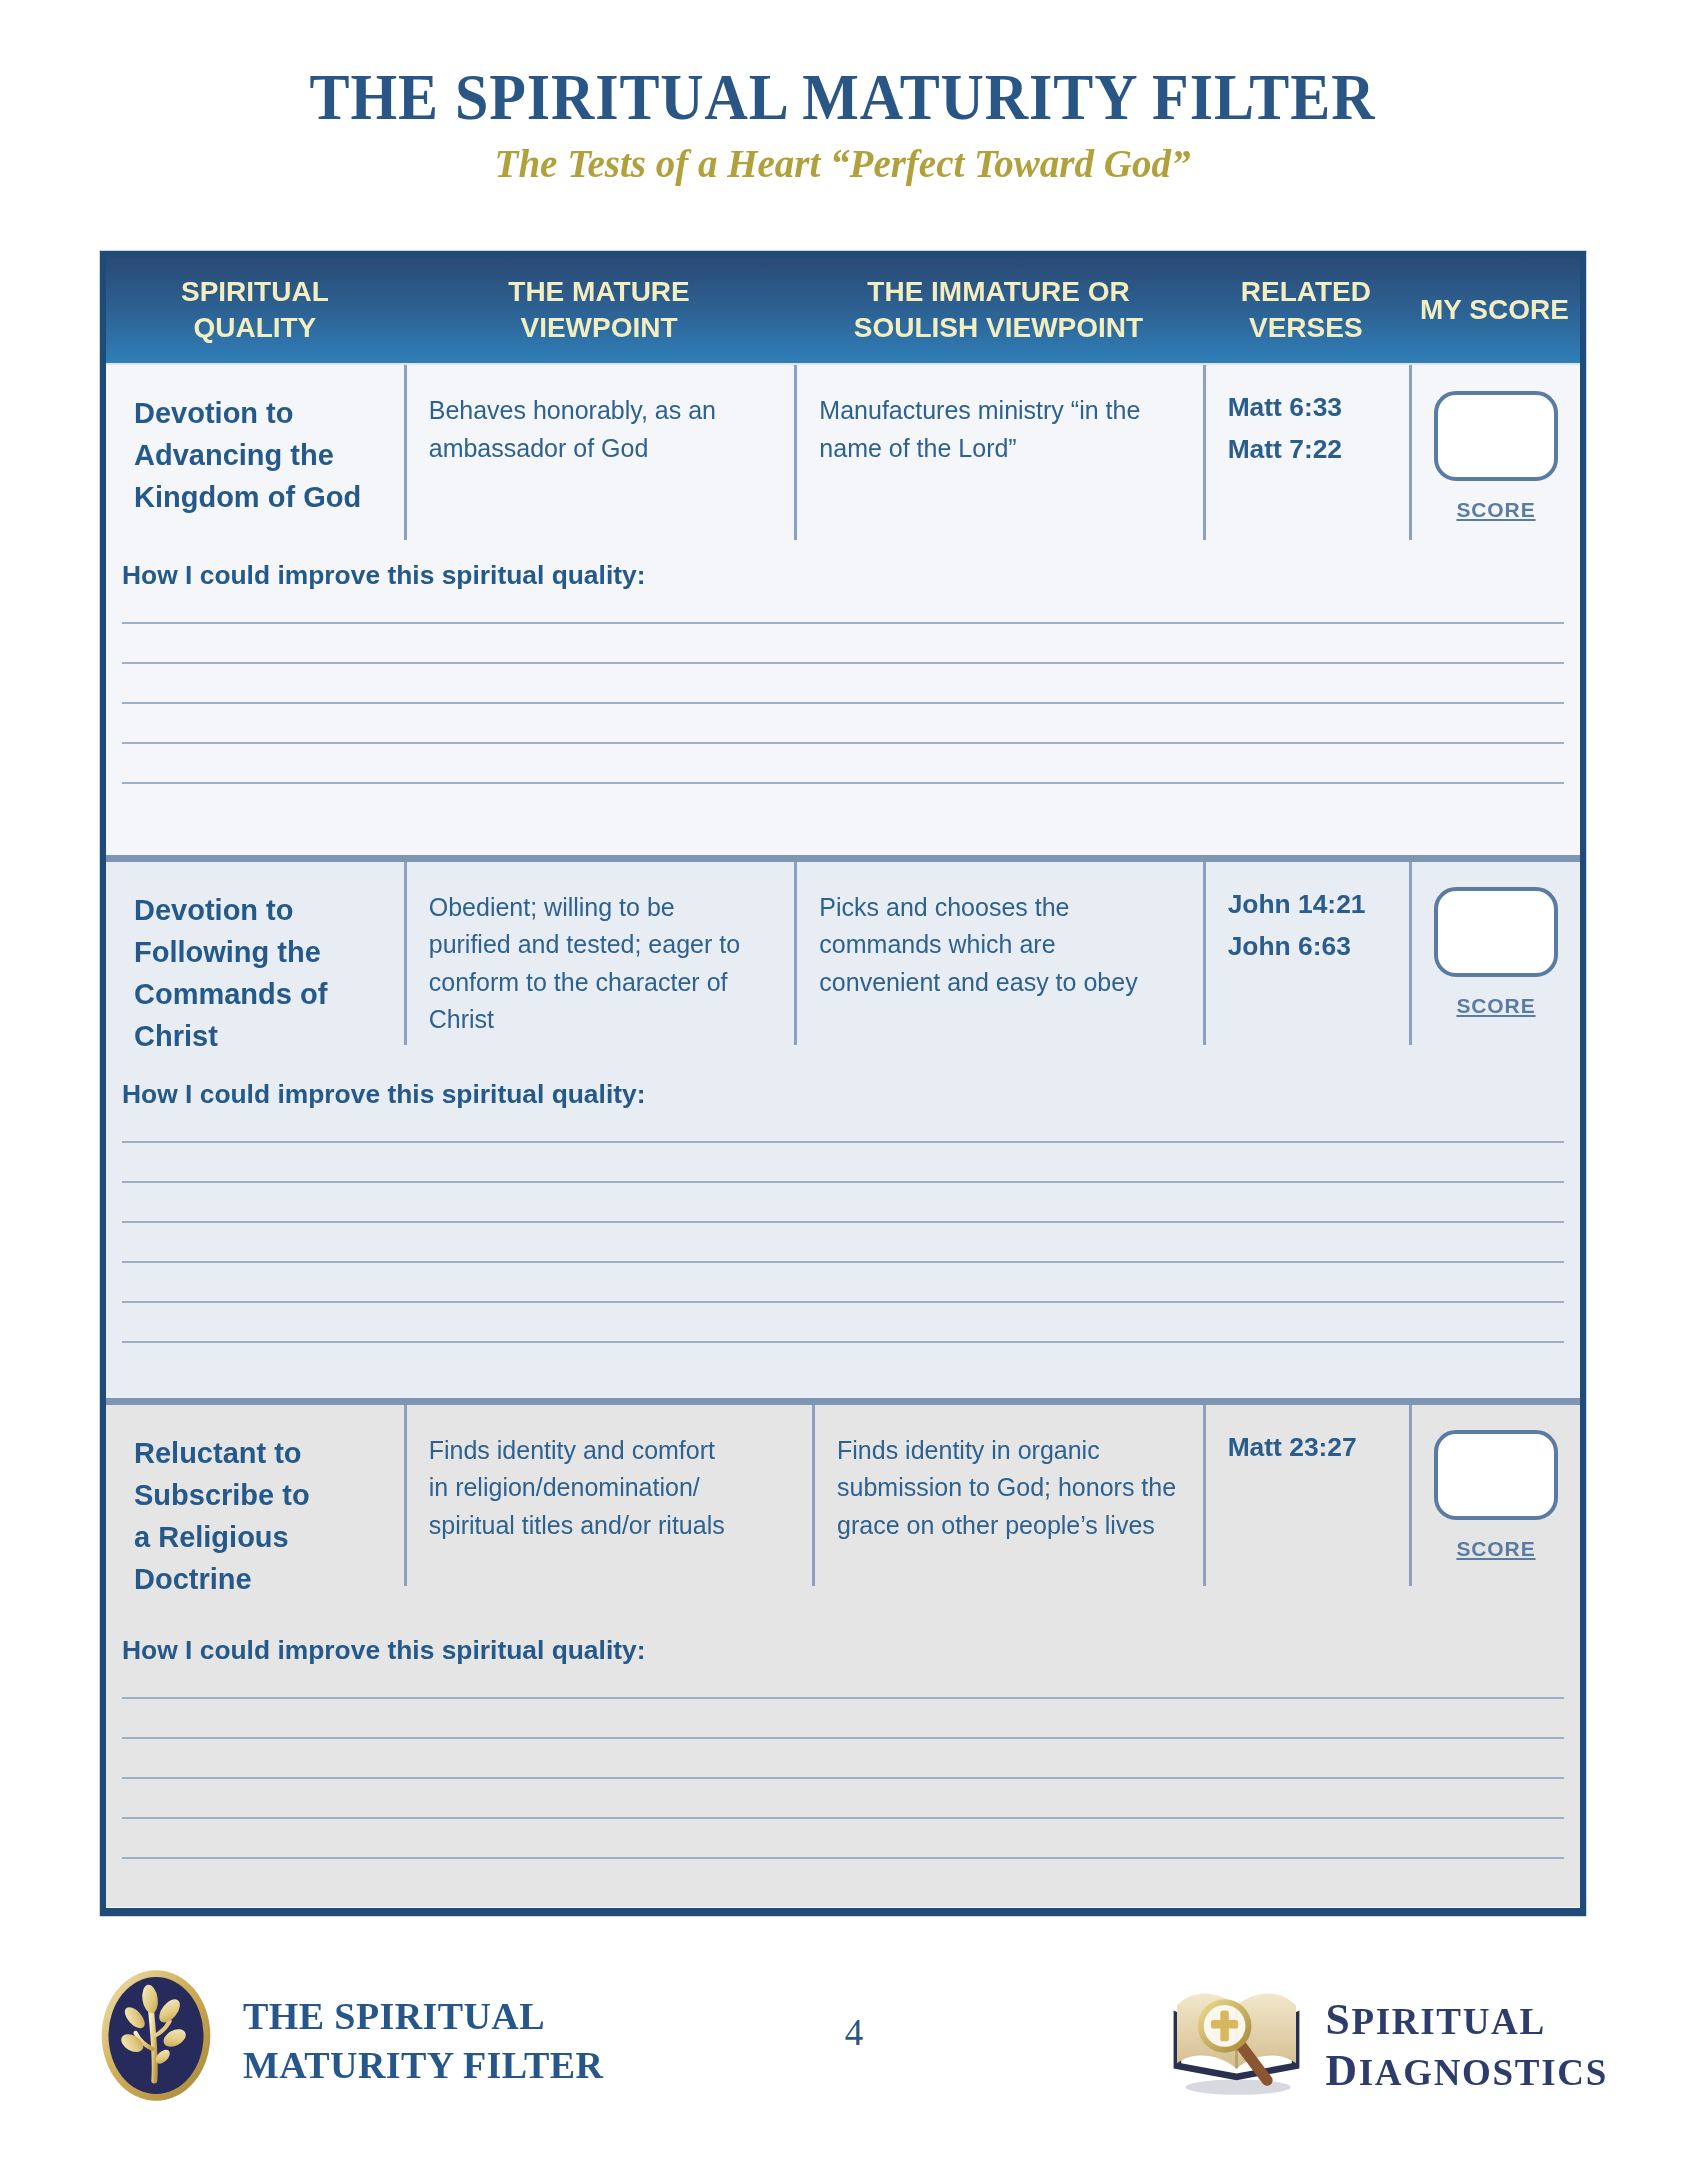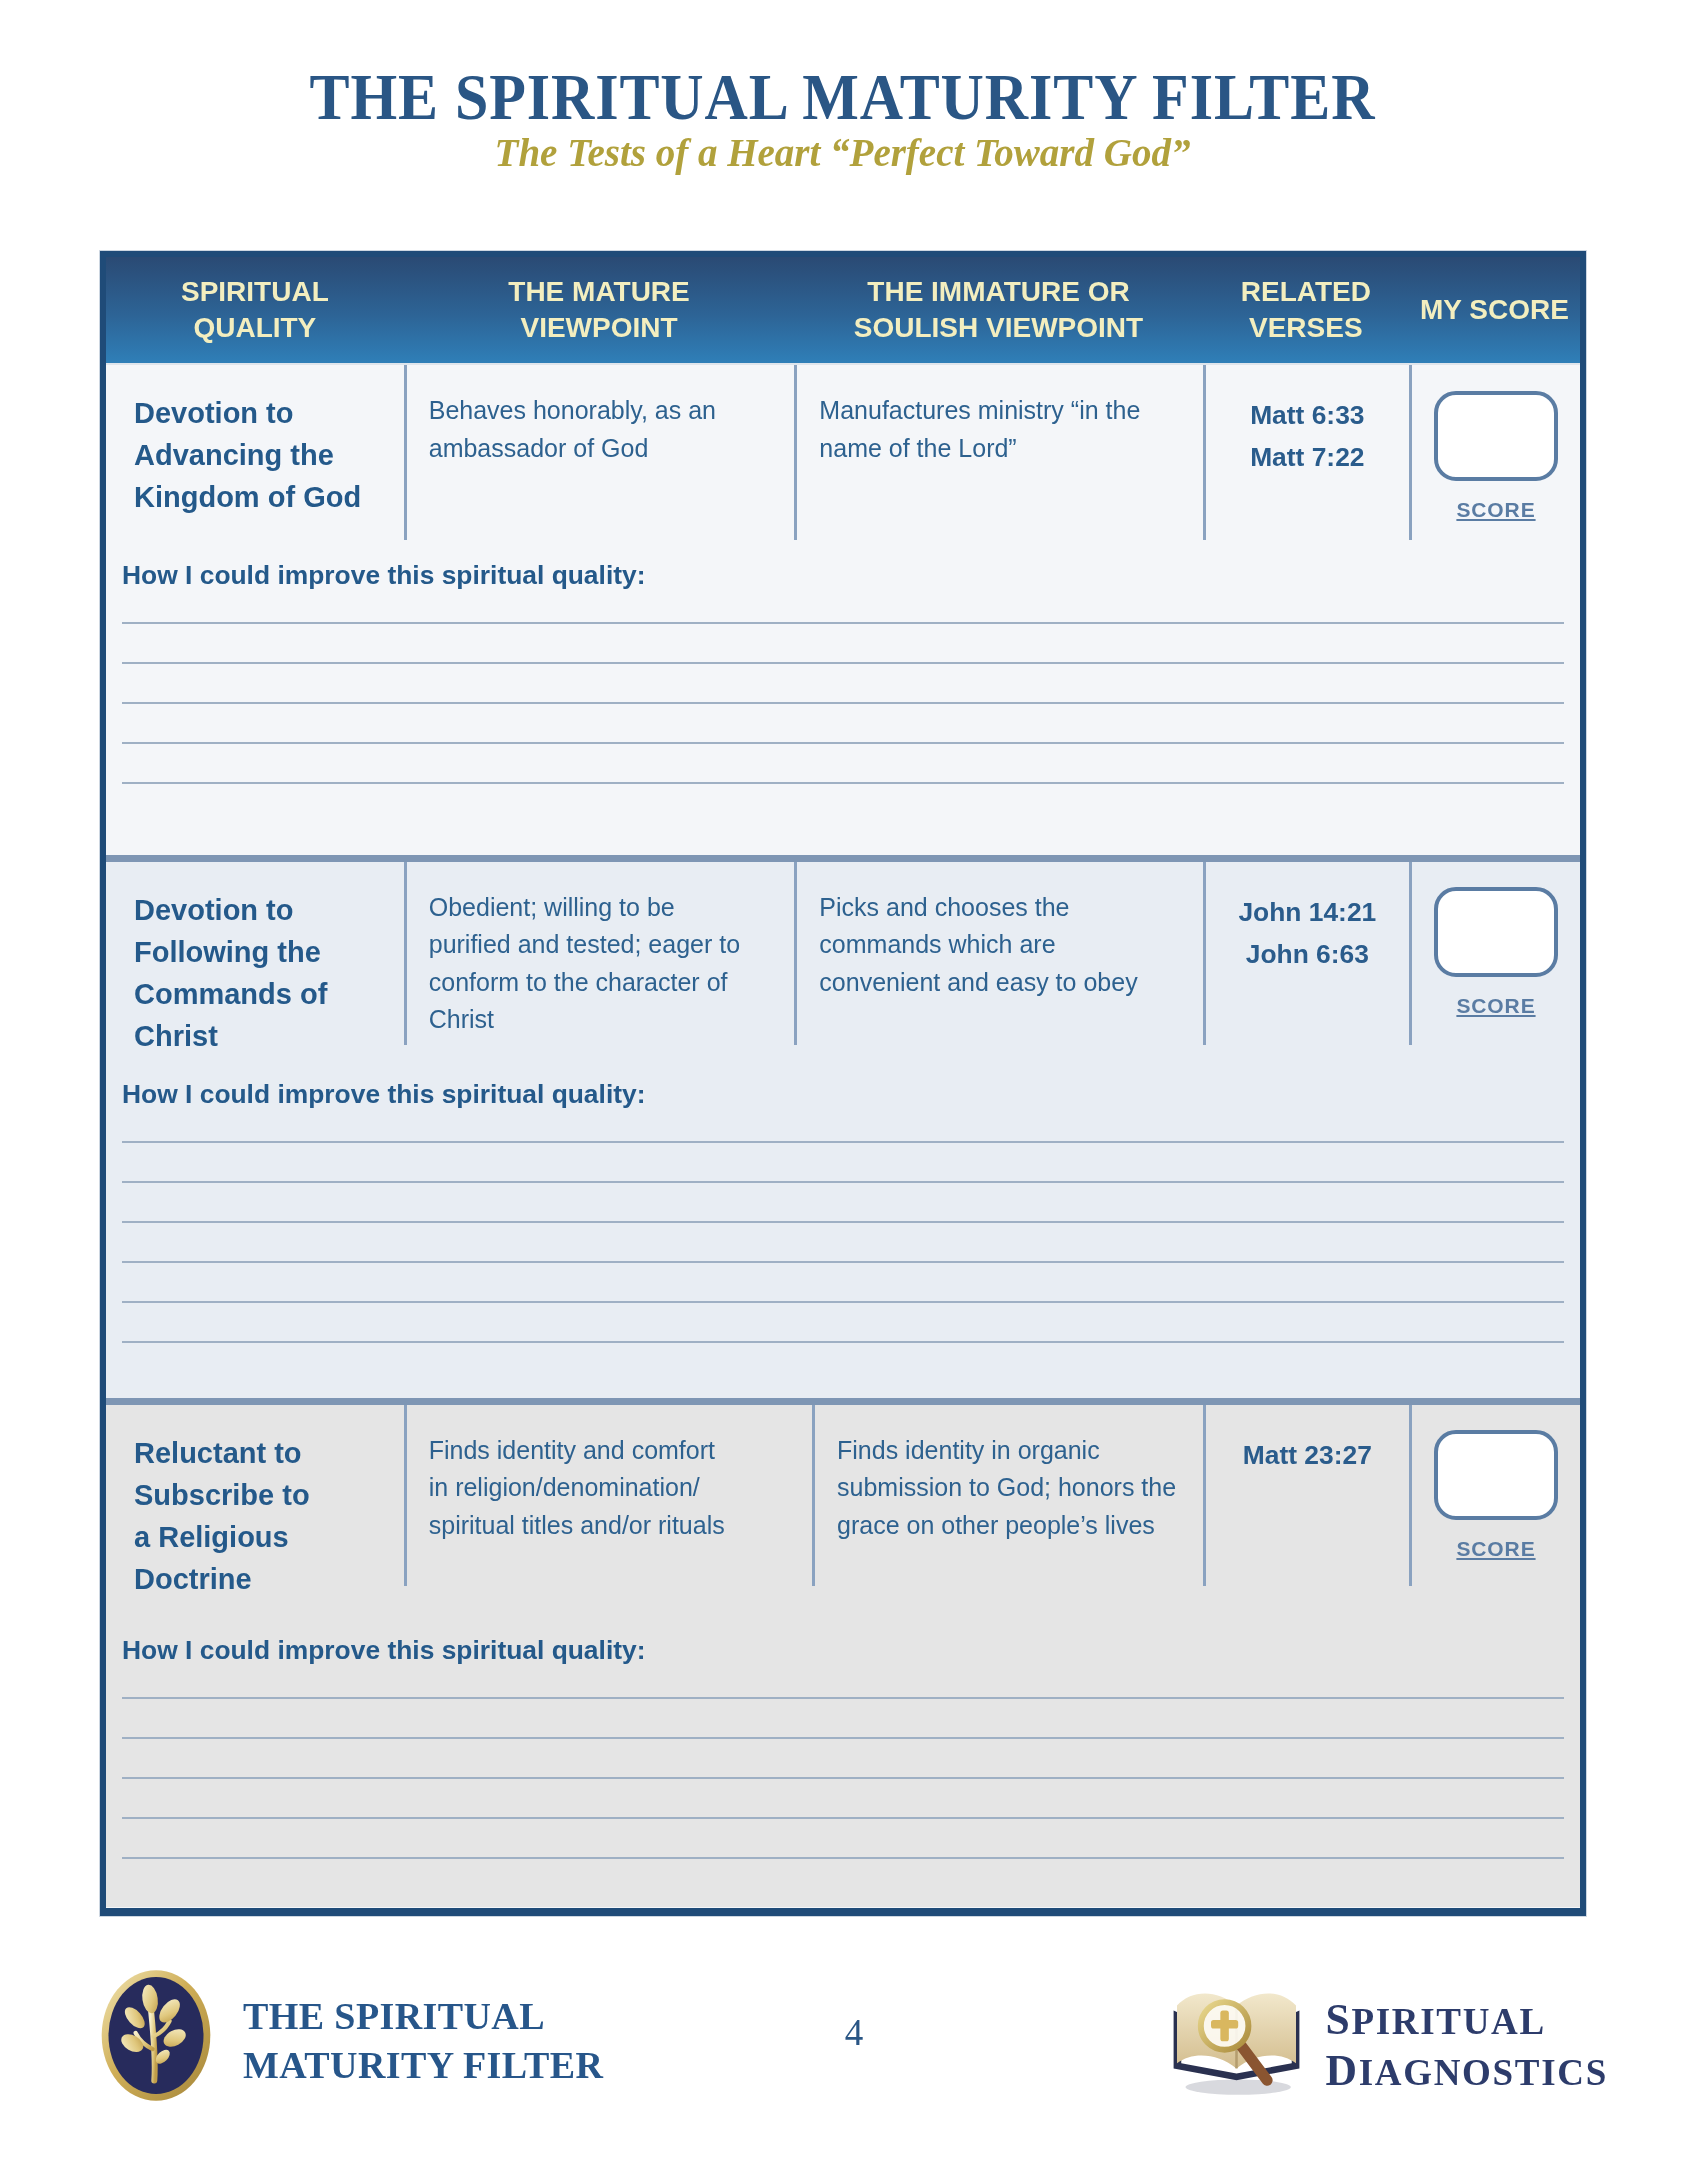--- a/index.html
+++ b/index.html
@@ -14,21 +14,21 @@
   .doc-header{position:absolute;top:66px;left:0;width:100%;text-align:center;}
   .doc-title{
     font-family:"Liberation Serif",serif;
     font-size:60px;font-weight:bold;color:#2a5685;
     letter-spacing:0.9px;margin:0;line-height:1.05;
     transform:scaleY(1.08);
   }
   .doc-subtitle{
     font-family:"Liberation Serif",serif;
     font-style:italic;font-weight:bold;
-    font-size:39px;color:#b1a13c;margin-top:1px;
+    font-size:39px;color:#b1a13c;margin-top:12px;
   }
   
   .filter-table{
     position:absolute;left:100px;top:251px;width:1486px;height:1665px;
     box-sizing:border-box;border:6.8px solid #1f4b78;border-bottom-width:8.5px;
     background:#f4f6f9;box-shadow:0 0 0 0.9px #c7d2de;
   }
   .thead{
     display:flex;height:106px;
     background:linear-gradient(180deg,#2a4a74 0%,#2d6496 55%,#2f7fb8 100%);
@@ -55,21 +55,21 @@
   .c-quality{width:20.2%;padding-left:28px;}
   .c-quality .txt{
     font-size:29px;font-weight:bold;color:#24598a;line-height:1.45;
     white-space:pre-line;
   }
   .c-mature{width:26.5%;}
   .c-immature{width:27.7%;}
   .c-mature .txt,.c-immature .txt{
     font-size:25px;color:#2d618f;line-height:1.5;white-space:pre-line;
   }
-  .c-verses{width:14.0%;text-align:center;padding-top:29px;}
+  .c-verses{width:14.0%;padding-top:21px;}
   .c-verses .verse{
     font-size:26.4px;font-weight:bold;color:#2a5c8c;line-height:1.6;
   }
   .c-score{width:11.6%;display:flex;flex-direction:column;align-items:center;padding:25.6px 8.5px 0 8.5px;}
   .score-box{
     width:116px;height:82px;background:#ffffff;
     border:4.3px solid #5a7ca3;border-radius:22px;
     font-size:34px;color:#24598a;text-align:center;line-height:82px;
   }
   .score-label{

